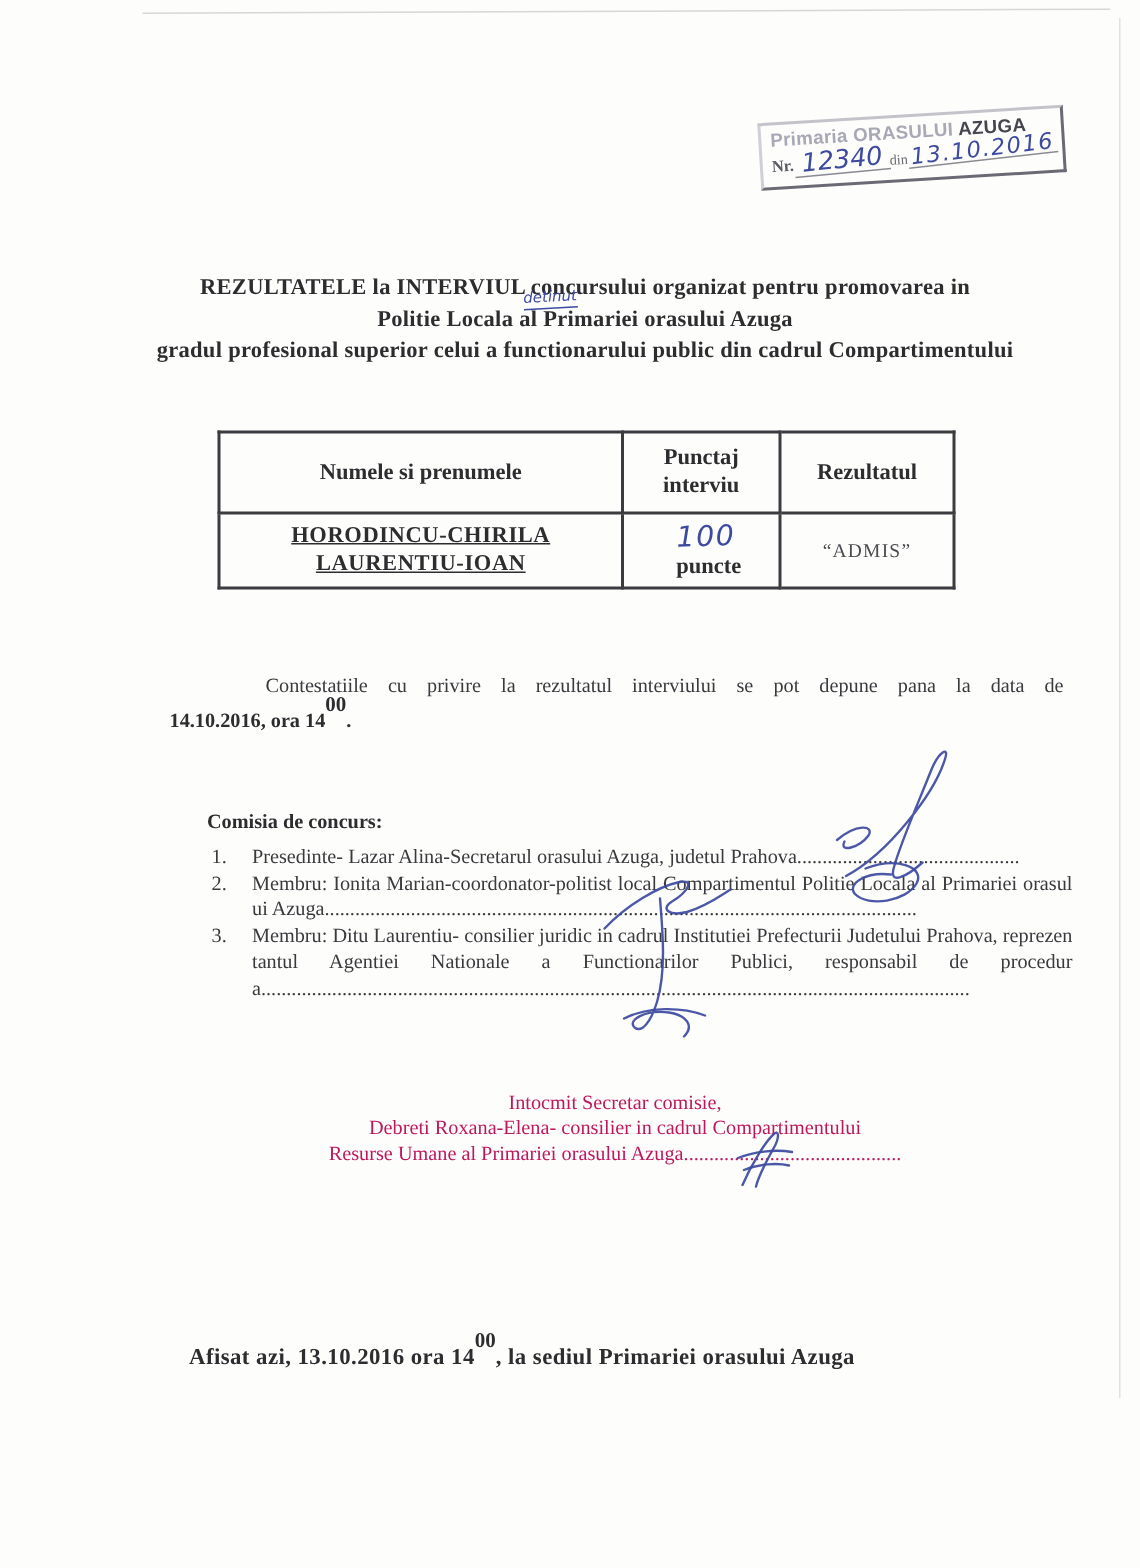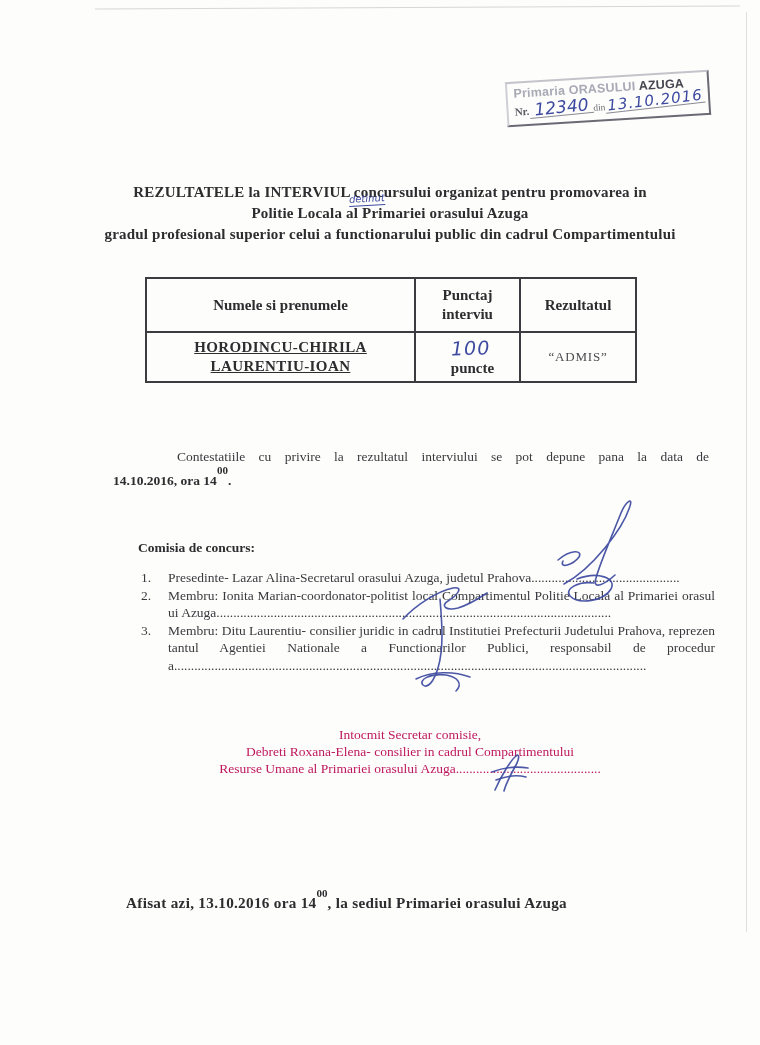--- a/index.html
+++ b/index.html
@@ -36,45 +36,45 @@
   .stamp-date{display:inline-block;font-size:15px;padding:0 2px;border-bottom:1px solid #8a8a92;
     transform:rotate(-3deg) translateY(-2px);line-height:14px;letter-spacing:1px;}
 
   
   .title{position:absolute;left:85px;top:182px;width:610px;text-align:center;
     font-weight:bold;font-size:15px;line-height:21px;color:#2d2d30;letter-spacing:.2px;}
   .annotation{position:absolute;left:349px;top:194px;font-size:10px;line-height:10px;
     transform:rotate(-3deg);border-bottom:1px solid var(--pen_blue,#3d4a9f);padding-bottom:1px;}
 
   
-  .results{position:absolute;left:145px;top:277px;border-collapse:collapse;
+  .results{position:absolute;left:145px;top:287px;border-collapse:collapse;
     table-layout:fixed;}
   .results th,.results td{border:2px solid #3c3c40;text-align:center;vertical-align:middle;
     padding:2px 4px;}
   .col-name{width:269px;}
   .col-score{width:105px;}
   .col-result{width:116px;}
   .results th{font-size:15px;font-weight:bold;height:48px;color:#2d2d30;line-height:19px;}
   .results td{height:44px;}
   .cell-name{font-weight:bold;font-size:15px;line-height:19px;letter-spacing:.4px;color:#2d2d30;text-decoration:underline;}
   .cell-score{text-align:left;}
   .score-val{font-size:19px;letter-spacing:1px;display:inline-block;transform:rotate(-2deg);
     padding-left:6px;}
   .score-unit{font-weight:bold;font-size:15px;color:#2d2d30;padding-left:10px;margin-top:40px;}
   .cell-result{font-size:13px;letter-spacing:.8px;color:#4b4b50;}
 
   
   .contest{position:absolute;left:113px;top:447px;width:596px;font-size:13.5px;line-height:19px;}
   .contest-l1{text-indent:64px;text-align:justify;text-align-last:justify;color:#3a3a3e;}
   .contest-l2{font-weight:bold;color:#2d2d30;}
-  sup.s{font-size:11px;position:relative;top:-5px;letter-spacing:0;}
+  sup.s{font-size:14px;position:relative;top:-5px;letter-spacing:0;}
 
   
   .commission{position:absolute;left:138px;top:540px;width:577px;font-size:13.5px;}
-  .commission-heading{font-weight:bold;color:#2d2d30;margin-bottom:13px;}
+  .commission-heading{font-weight:bold;color:#2d2d30;margin-bottom:6px;}
   .c-item{position:relative;padding-left:30px;text-align:justify;line-height:17.5px;
     color:#3a3a3e;word-break:break-all;}
   .c-num{position:absolute;left:3px;top:0;}
 
   
   .sig{position:absolute;pointer-events:none;}
   .sig path{fill:none;stroke:var(--pen_blue,#3d4a9f);stroke-width:1.6;stroke-linecap:round;opacity:.92;}
 
   
   .prepared{position:absolute;left:195px;top:726px;width:430px;text-align:center;

